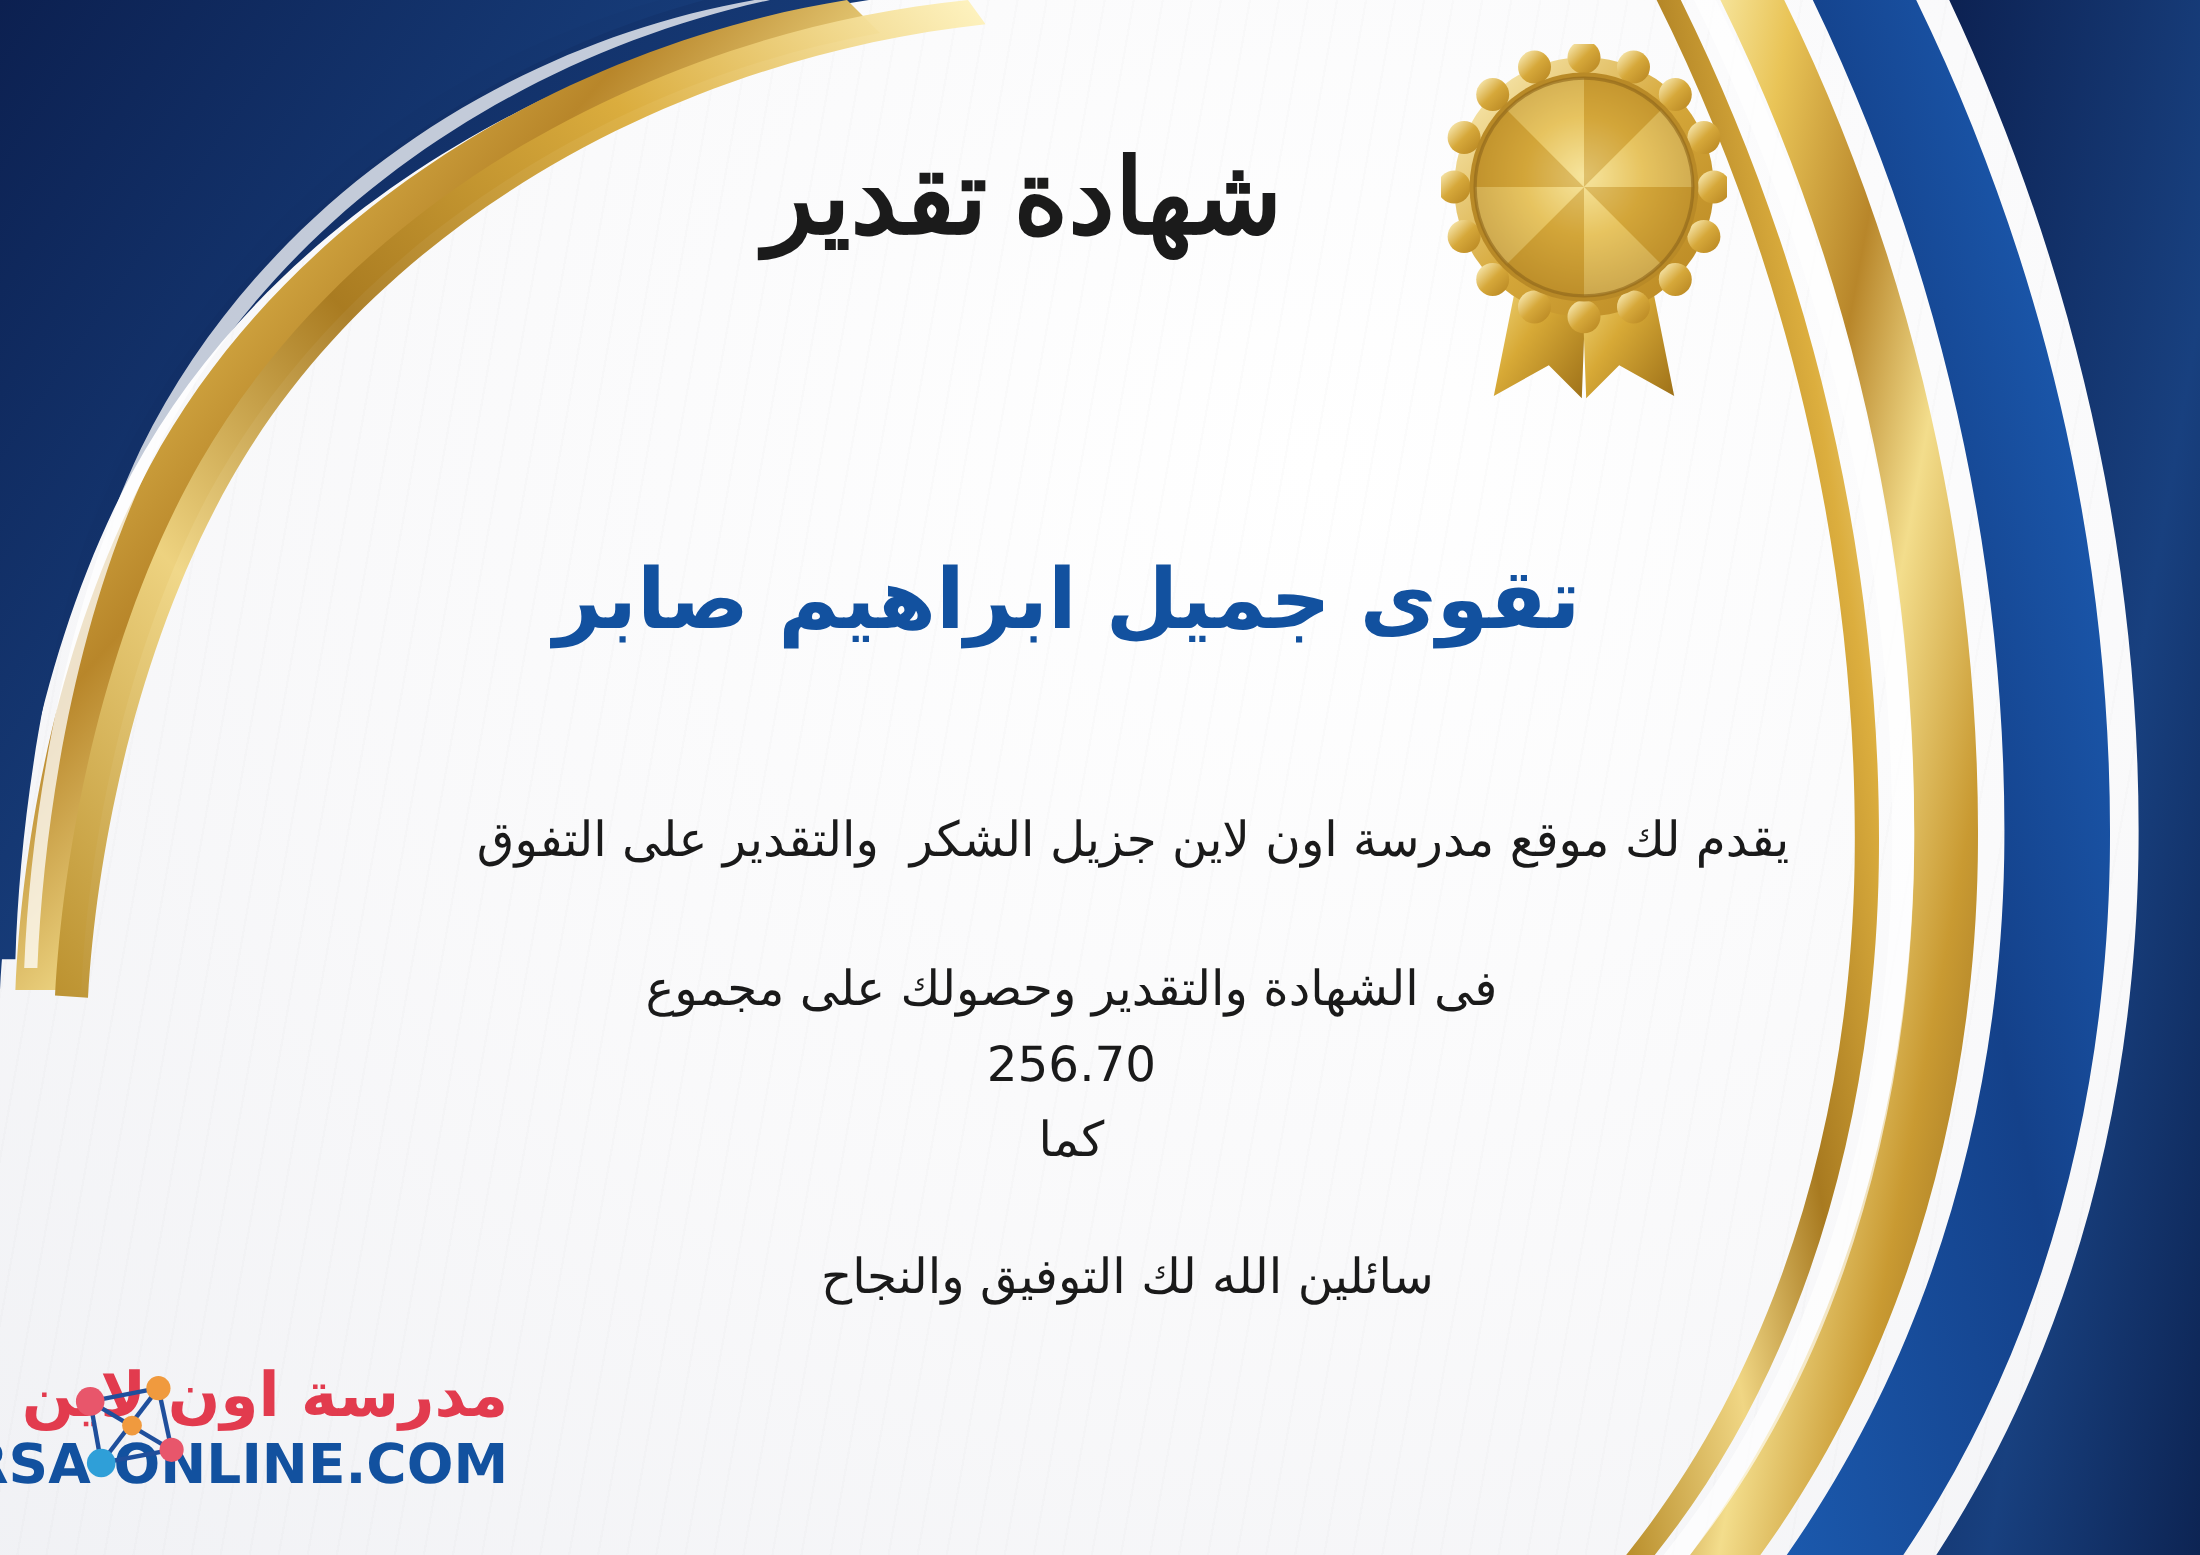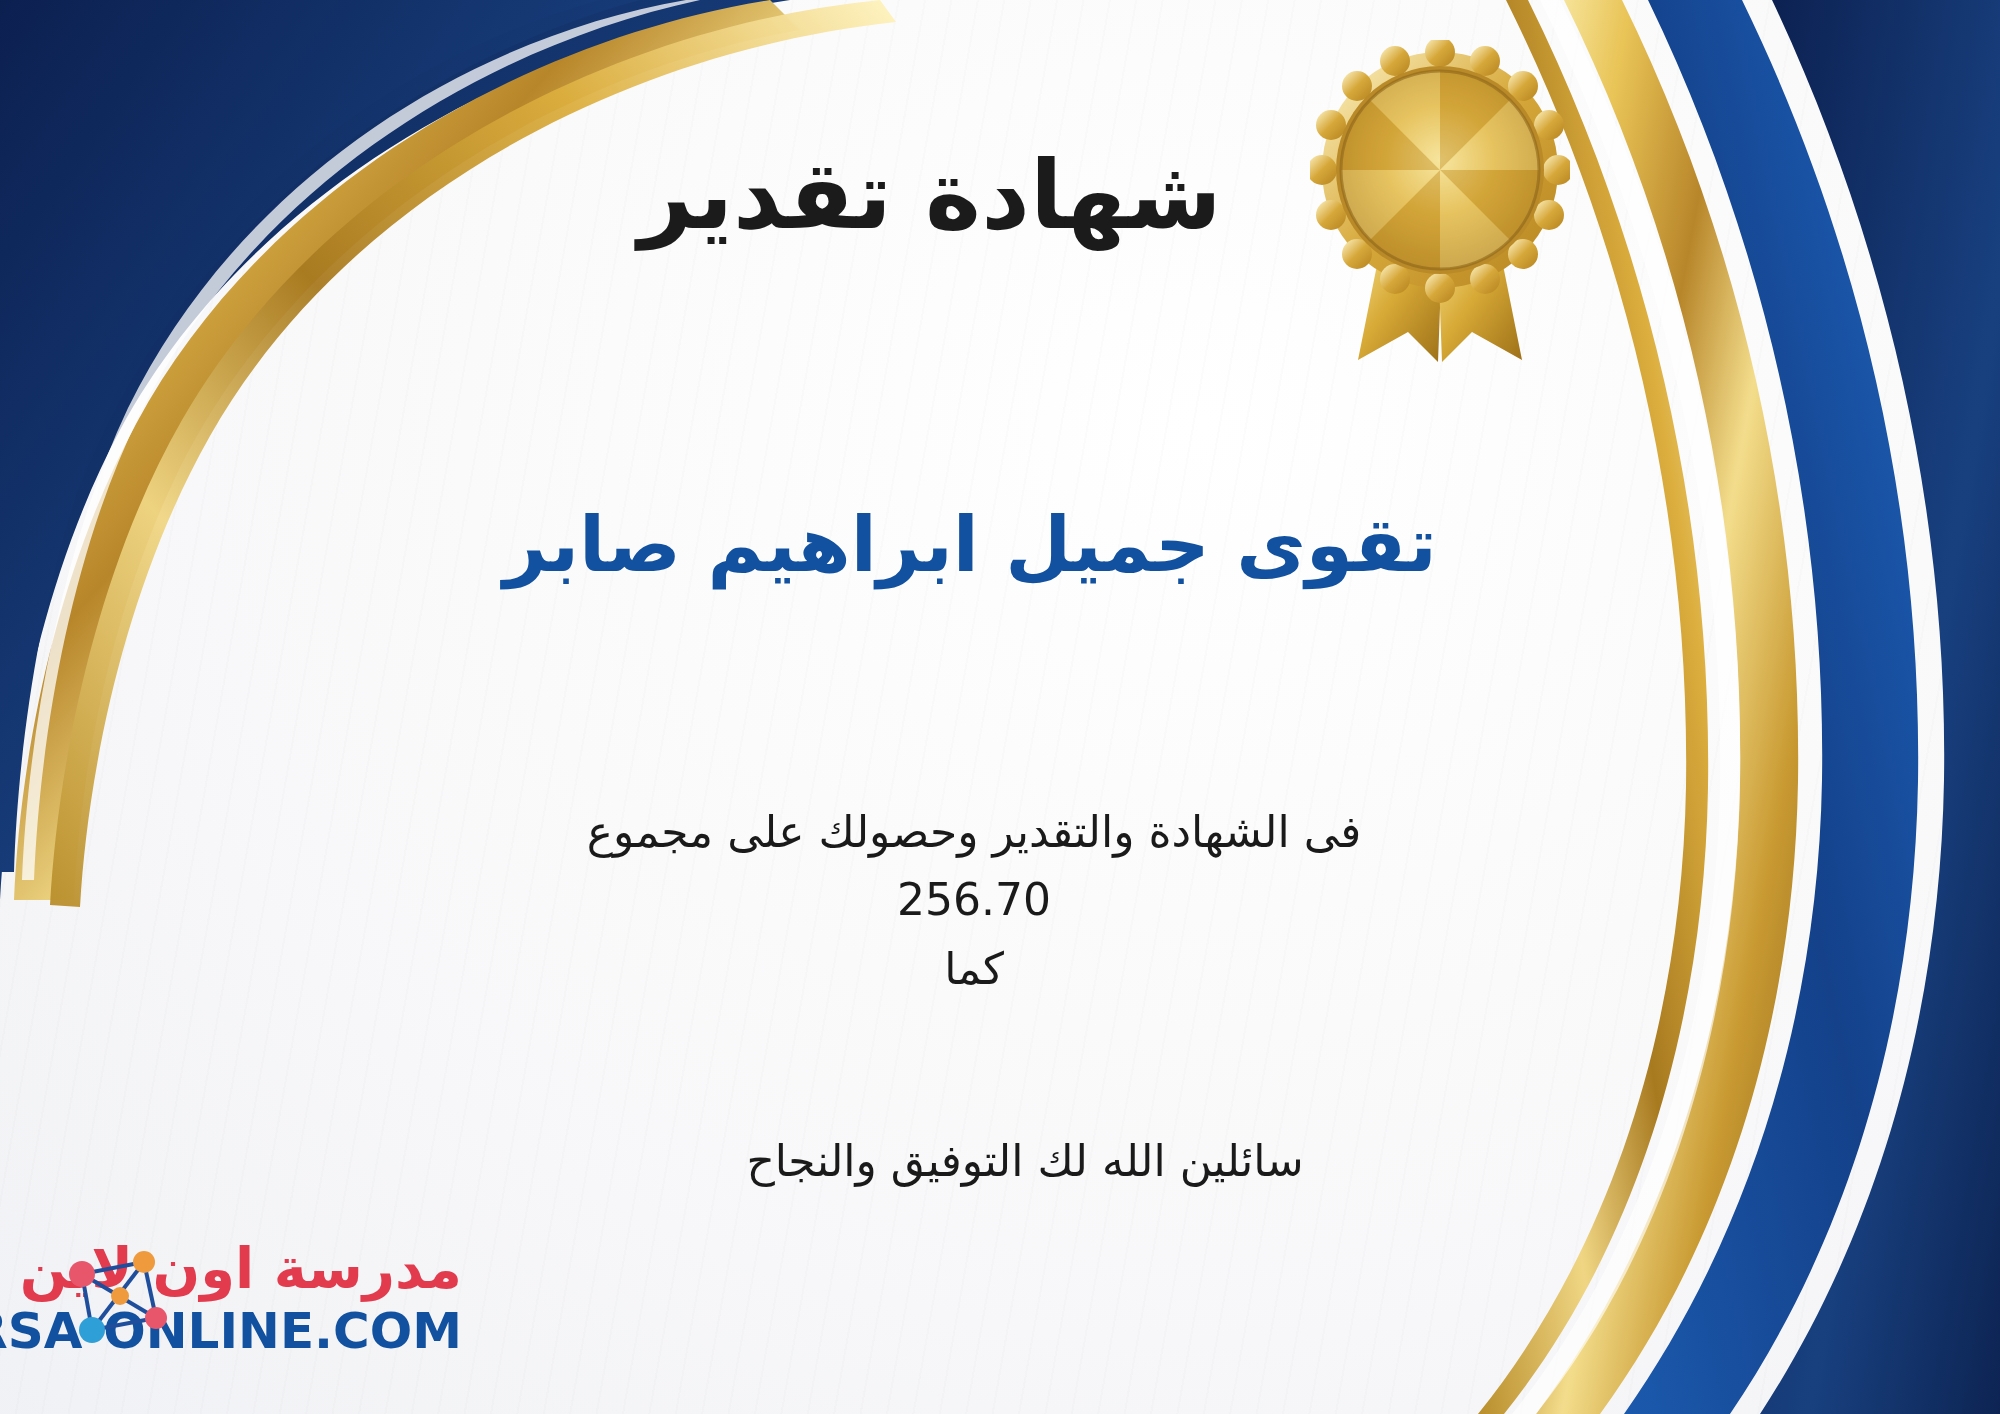--- a/index.html
+++ b/index.html
@@ -58,30 +58,31 @@
   
   .content {
     position: absolute;
     top: 0;
     right: 0;
     left: 0;
     bottom: 0;
   }
   .cert-title {
     position: absolute;
-    top: 140px;
+    top: 124px;
     right: 0;
     left: 0;
     text-align: center;
     font-size: 95px;
     font-weight: 700;
     color: #1b1b1b;
     letter-spacing: 0px;
     direction: rtl;
     padding-right: 140px;
+    font-family: Liberation Serif, serif;
   }
   .recipient-name {
     position: absolute;
     top: 500px;
     right: 0;
     left: 0;
     text-align: center;
     font-size: 76px;
     font-weight: 700;
     color: #12519f;
@@ -298,20 +299,21 @@
     </g>
   </svg>
 
   <div class="content">
 
     <div class="cert-title">شهادة تقدير</div>
 
     <div class="recipient-name">تقوى جميل ابراهيم صابر</div>
 
     <div class="body-block">
+      <div class="body-line">يقدم لك موقع مدرسة اون لاين جزيل الشكر  والتقدير على التفوق</div>
       <div class="body-line">
         <span>فى الشهادة والتقدير وحصولك على مجموع</span>
         <span class="score">256.70</span>
         <span>كما</span>
       </div>
     </div>
 
     <div class="closing">سائلين الله لك التوفيق  والنجاح</div>
   </div>
 

